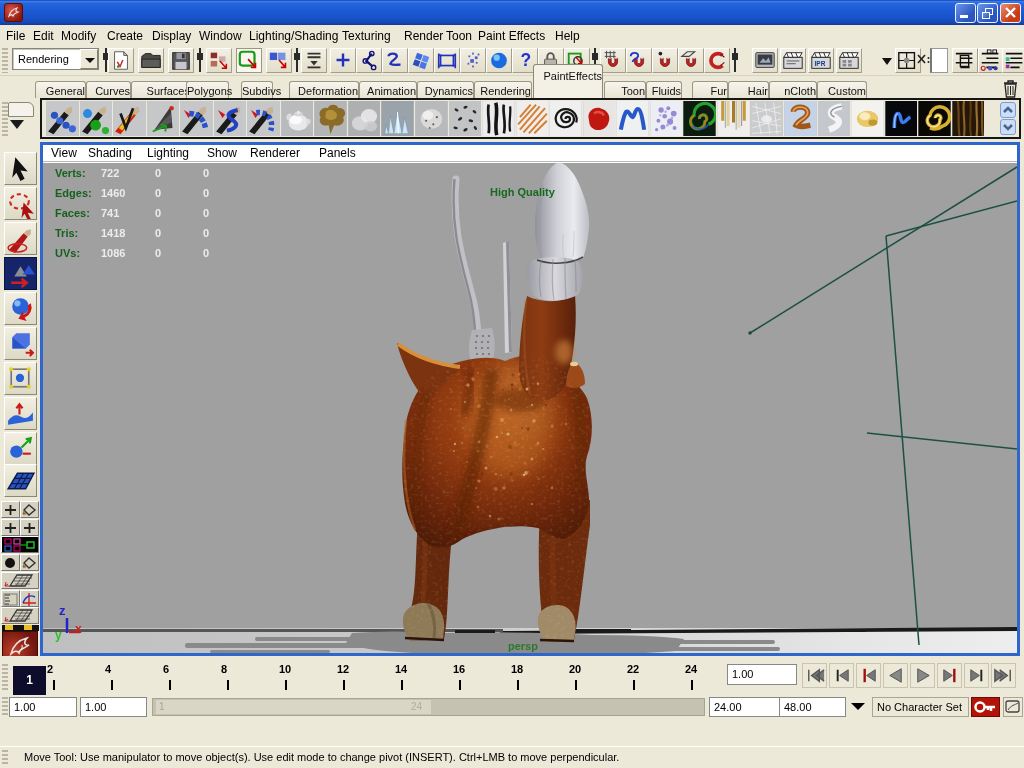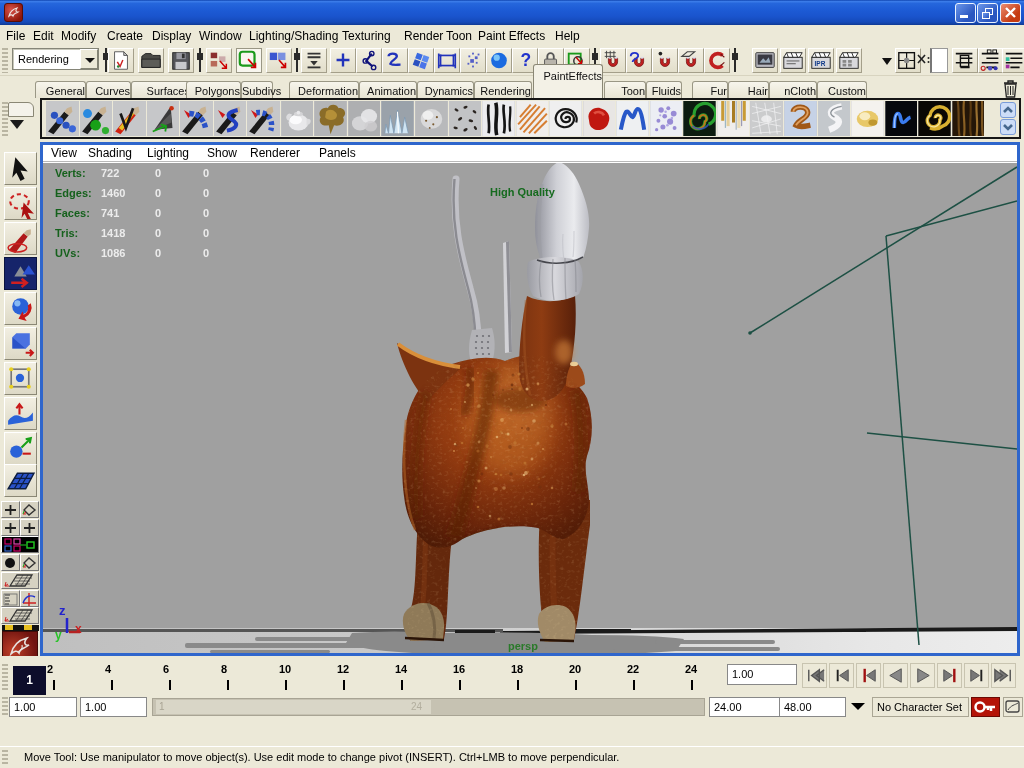--- a/index.html
+++ b/index.html
@@ -279,21 +279,21 @@
 <div class="tic" style="left:1002px;"><svg viewBox="0 0 26 25">
           <path d="M3 5 h18 M8 10 h13 M3 15 h18 M8 20 h10" stroke="#111" stroke-width="1.7"></path>
           <rect x="3" y="9" width="4" height="4" fill="#30c0a0"></rect>
           <rect x="3" y="17" width="4" height="4" fill="#a030a0"></rect>
         </svg></div>
 </div>
 <div id="tabs" class="abs">
       <div class="tab" style="left:35px;width:51px">General</div>
 <div class="tab" style="left:86px;width:45px">Curves</div>
 <div class="tab" style="left:131px;width:60px">Surfaces</div>
-<div class="tab" style="left:186px;width:55px">Polygons</div>
+<div class="tab" style="left:186px;width:43px">Polygons</div>
 <div class="tab" style="left:241px;width:32px">Subdivs</div>
 <div class="tab" style="left:289px;width:70px">Deformation</div>
 <div class="tab" style="left:359px;width:58px">Animation</div>
 <div class="tab" style="left:417px;width:57px">Dynamics</div>
 <div class="tab" style="left:474px;width:58px">Rendering</div>
 <div class="tab on" style="left:533px;width:70px">PaintEffects</div>
 <div class="tab" style="left:604px;width:42px">Toon</div>
 <div class="tab" style="left:646px;width:36px">Fluids</div>
 <div class="tab" style="left:692px;width:36px">Fur</div>
 <div class="tab" style="left:728px;width:41px">Hair</div>

